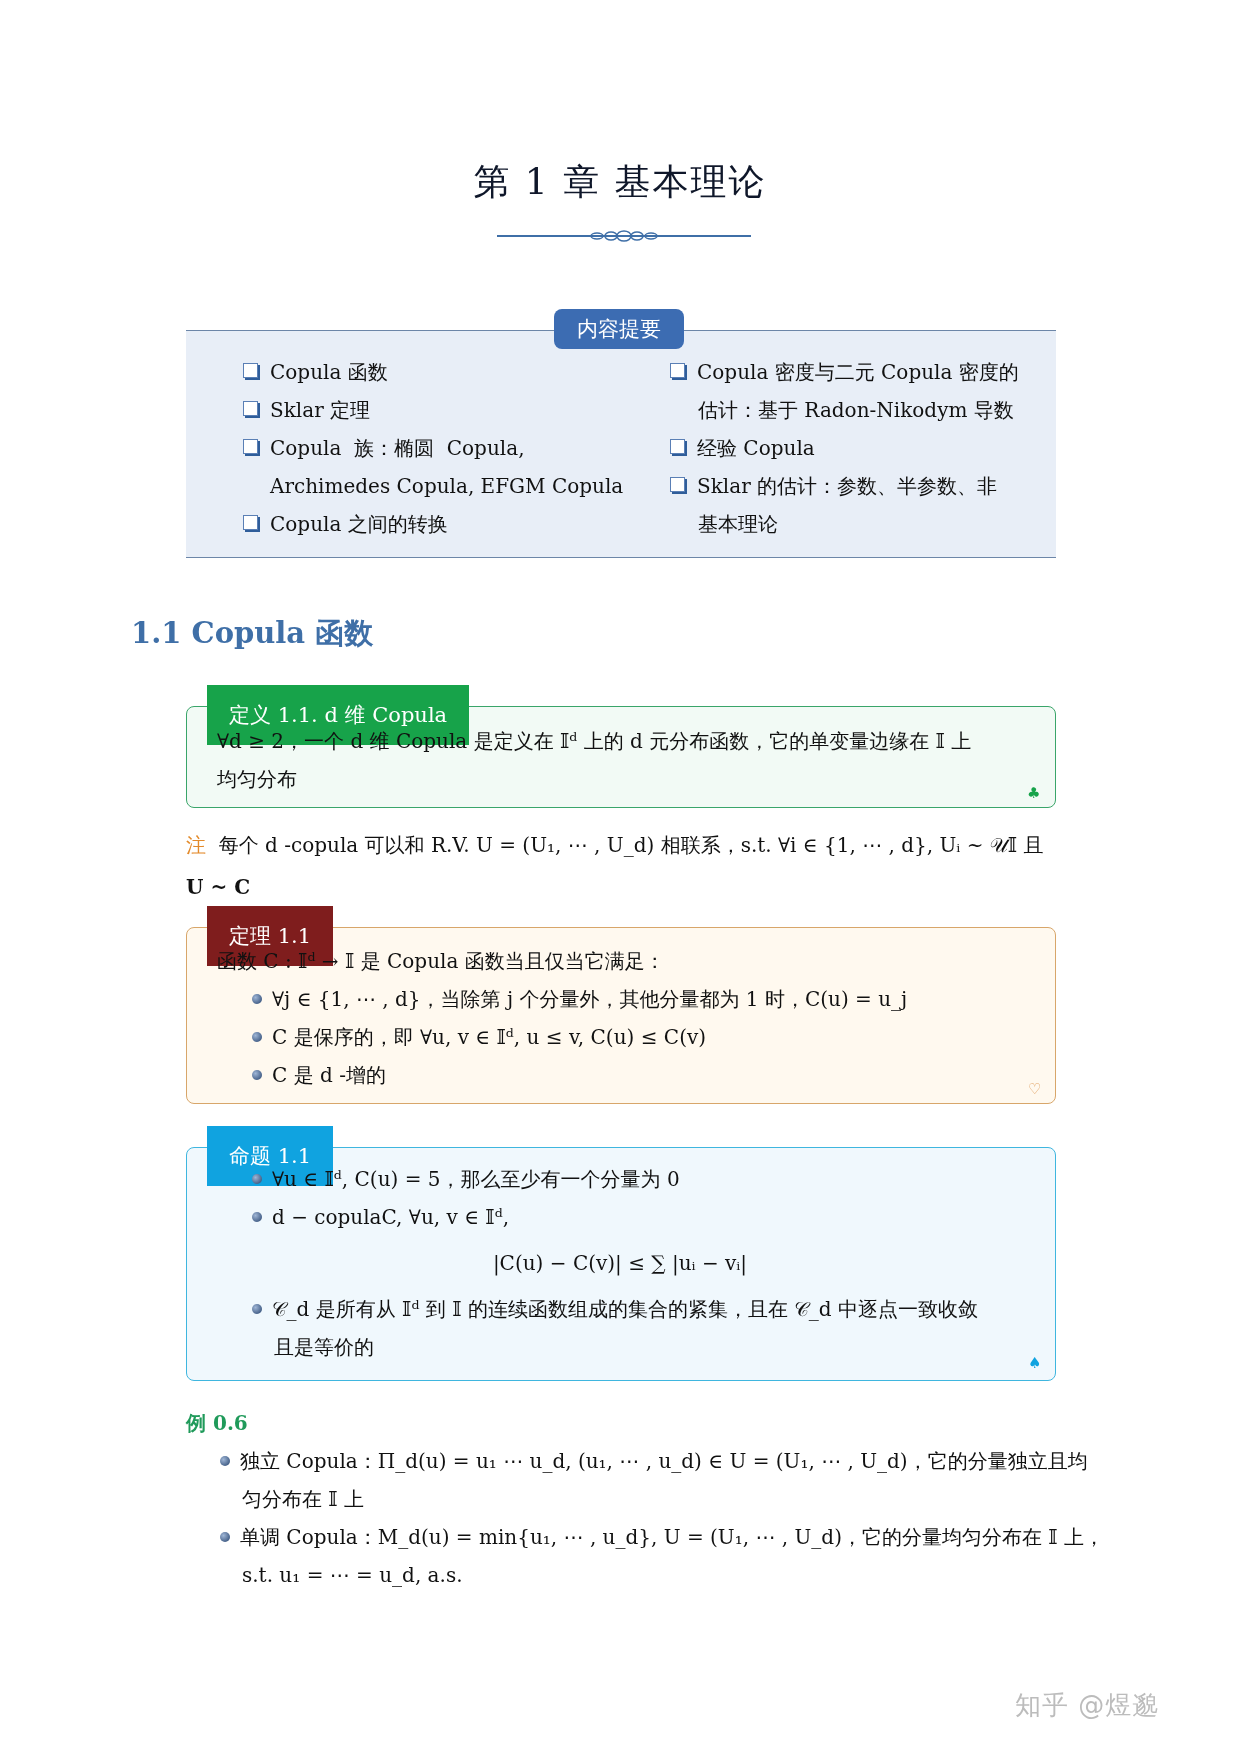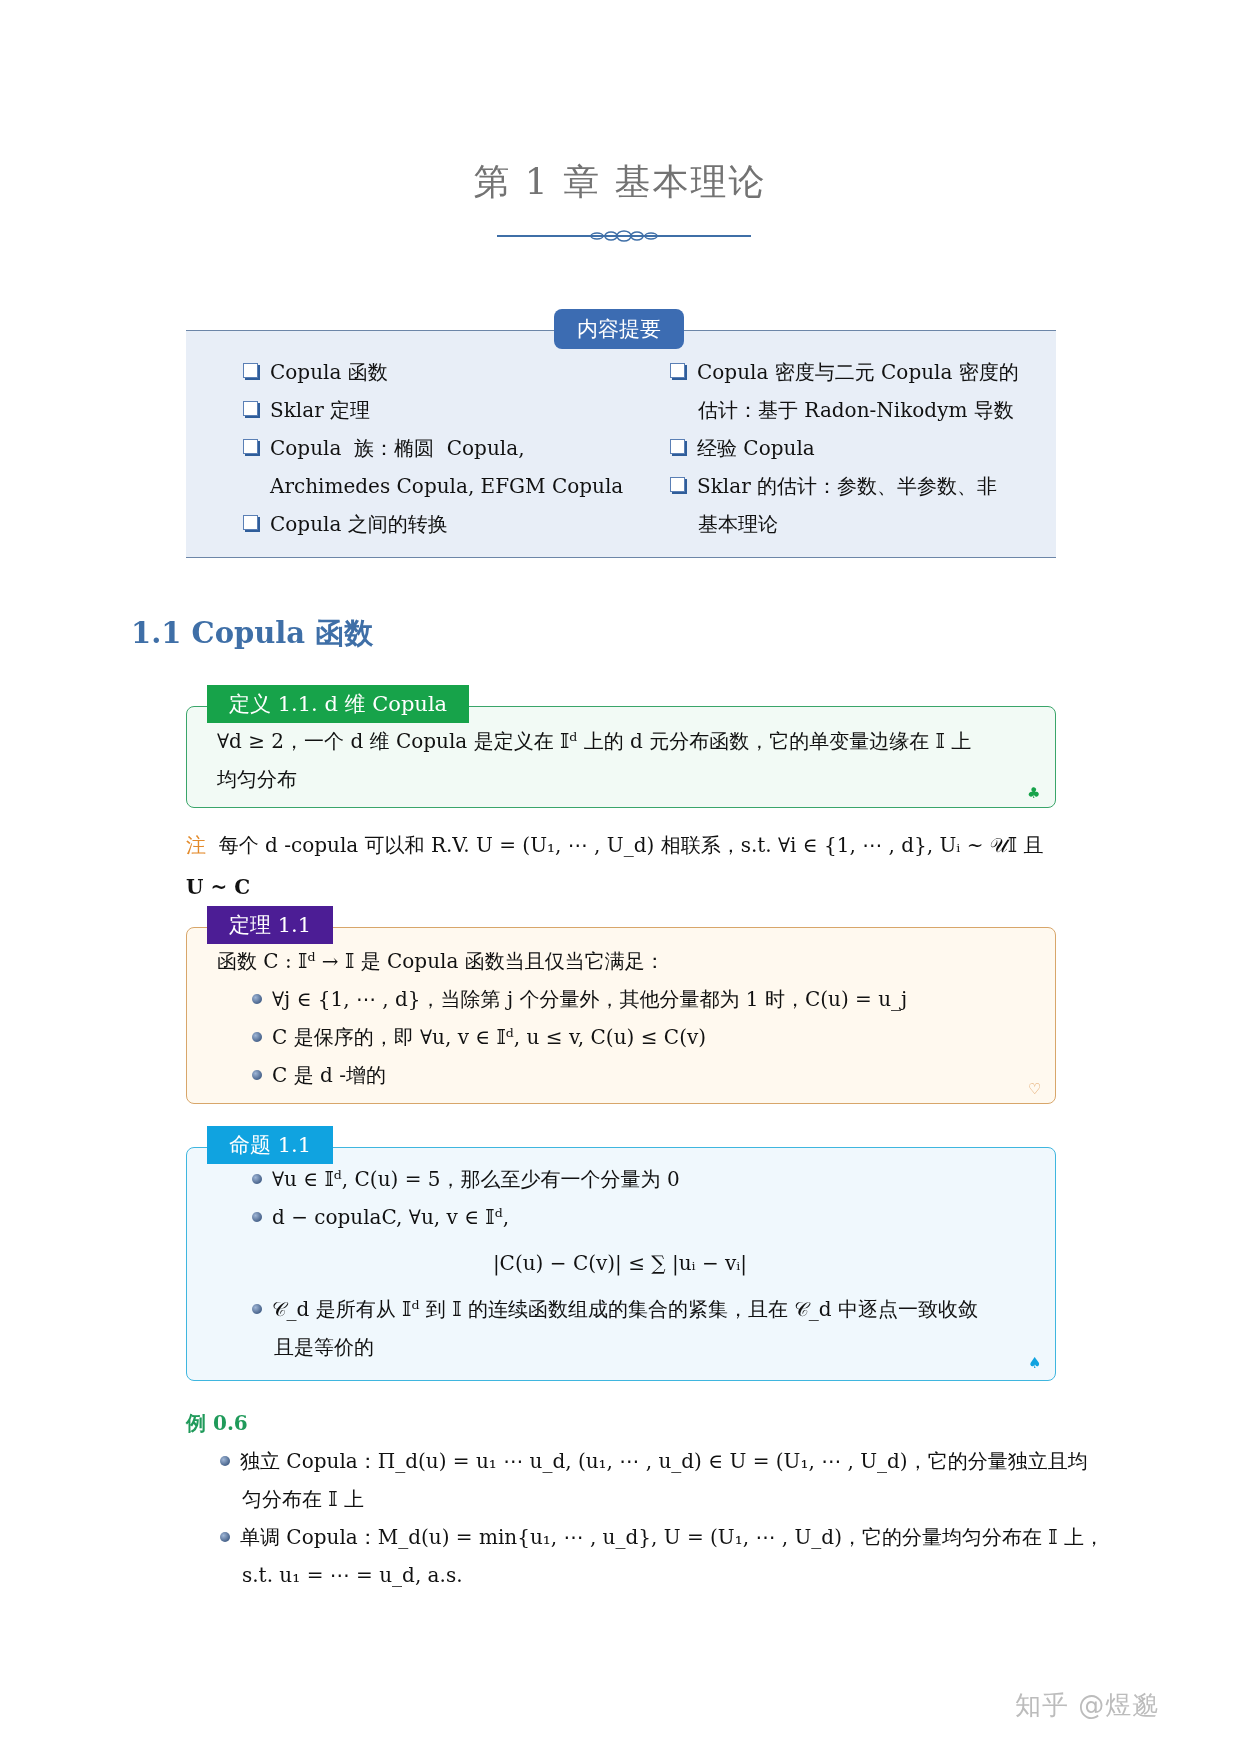--- a/index.html
+++ b/index.html
@@ -3,21 +3,21 @@
 <meta charset="utf-8">
 <style>
   html, body { margin: 0; padding: 0; }
   body {
     width: 1240px; height: 1754px; position: relative; overflow: hidden;
     background: #ffffff; color: #111;
     font-family: "DejaVu Serif", "Liberation Serif", serif;
   }
   .chapter-title {
     position: absolute; top: 158px; left: 0; width: 1240px; text-align: center;
-    font-size: 36px; color: #737373; letter-spacing: 2px;
+    font-size: 36px; color: #0f172a; letter-spacing: 2px;
   }
   .ornament { position: absolute; top: 228px; left: 497px; width: 254px; height: 16px; }
   
   .summary {
     position: absolute; left: 186px; top: 330px; width: 870px; height: 226px;
     background: #e8eef7; border-top: 1.5px solid #6c86a8; border-bottom: 1.5px solid #6c86a8;
   }
   .summary-tab {
     position: absolute; left: 554px; top: 309px; width: 130px; height: 40px;
     background: #3c6cb2; color: #ffffff; border-radius: 8px;
@@ -30,21 +30,21 @@
     box-shadow: 2px 2px 0 #2f5d9a; background: #fff; margin-right: 12px; vertical-align: 1px;
   }
   .sum-cont { position: absolute; font-size: 20px; line-height: 38px; }
   
   .section {
     position: absolute; left: 131px; top: 614px; font-size: 29px; color: #3f6fa7; font-weight: bold;
   }
   
   .box { position: absolute; left: 186px; width: 868px; border-radius: 8px; }
   .box-label {
-    position: absolute; color: #fff; font-size: 21px; height: 38px; line-height: 38px; padding: 0 22px;
+    position: absolute; color: #fff; font-size: 21px; height: 38px; line-height: 38px; padding: 11px 22px;
   }
   .box-text { position: absolute; font-size: 20px; line-height: 38px; white-space: nowrap; }
   .bullet {
     display: inline-block; width: 10px; height: 10px; border-radius: 50%;
     background: radial-gradient(circle at 35% 35%, #9fb6d6, #23406b);
     margin-right: 10px; vertical-align: 2px;
   }
   .suit { position: absolute; font-size: 15px; }
   .note-label { color: #e38a2a; font-family: "DejaVu Sans", sans-serif; }
   .example-label { color: #1f9a5a; font-weight: bold; }
@@ -88,21 +88,21 @@
 <div class="box" style="top:706px;height:100px;border:1.5px solid #3aa56a;background:#f2faf5;"></div>
 <div class="box-label" style="left:207px;top:685px;background:#17a34a;">定义 1.1. d 维 Copula</div>
 <div class="box-text" style="left:217px;top:722px;">∀d ≥ 2，一个 d 维 Copula 是定义在 𝕀ᵈ 上的 d 元分布函数，它的单变量边缘在 𝕀 上</div>
 <div class="box-text" style="left:217px;top:760px;">均匀分布</div>
 <div class="suit" style="left:1027px;top:784px;color:#17a34a;">♣</div>
 
 <div class="box-text" style="left:186px;top:826px;"><span class="note-label">注</span>&nbsp;&nbsp;<span>每个 d -copula 可以和 R.V. U = (U₁, ⋯ , U_d) 相联系，s.t. ∀i ∈ {1, ⋯ , d}, Uᵢ ~ 𝒰𝕀 且</span></div>
 <div class="box-text" style="left:186px;top:868px;font-weight:bold;">U ~ C</div>
 
 <div class="box" style="top:927px;height:175px;border:1.5px solid #d8a66a;background:#fff9ef;"></div>
-<div class="box-label" style="left:207px;top:906px;background:#4c1d95;">定理 1.1</div>
+<div class="box-label" style="left:207px;top:906px;background:#7f1d1d;">定理 1.1</div>
 <div class="box-text" style="left:217px;top:942px;">函数 C : 𝕀ᵈ → 𝕀 是 Copula 函数当且仅当它满足：</div>
 <div class="box-text" style="left:252px;top:980px;"><span class="bullet"></span><span>∀j ∈ {1, ⋯ , d}，当除第 j 个分量外，其他分量都为 1 时，C(u) = u_j</span></div>
 <div class="box-text" style="left:252px;top:1018px;"><span class="bullet"></span><span>C 是保序的，即 ∀u, v ∈ 𝕀ᵈ, u ≤ v, C(u) ≤ C(v)</span></div>
 <div class="box-text" style="left:252px;top:1056px;"><span class="bullet"></span><span>C 是 d -增的</span></div>
 <div class="suit" style="left:1028px;top:1080px;color:#e0a060;">♡</div>
 
 <div class="box" style="top:1147px;height:232px;border:1.5px solid #3fb6df;background:#f0f8fd;"></div>
 <div class="box-label" style="left:207px;top:1126px;background:#10a3e0;">命题 1.1</div>
 <div class="box-text" style="left:252px;top:1160px;"><span class="bullet"></span><span>∀u ∈ 𝕀ᵈ, C(u) = 5，那么至少有一个分量为 0</span></div>
 <div class="box-text" style="left:252px;top:1198px;"><span class="bullet"></span><span>d − copulaC, ∀u, v ∈ 𝕀ᵈ,</span></div>

